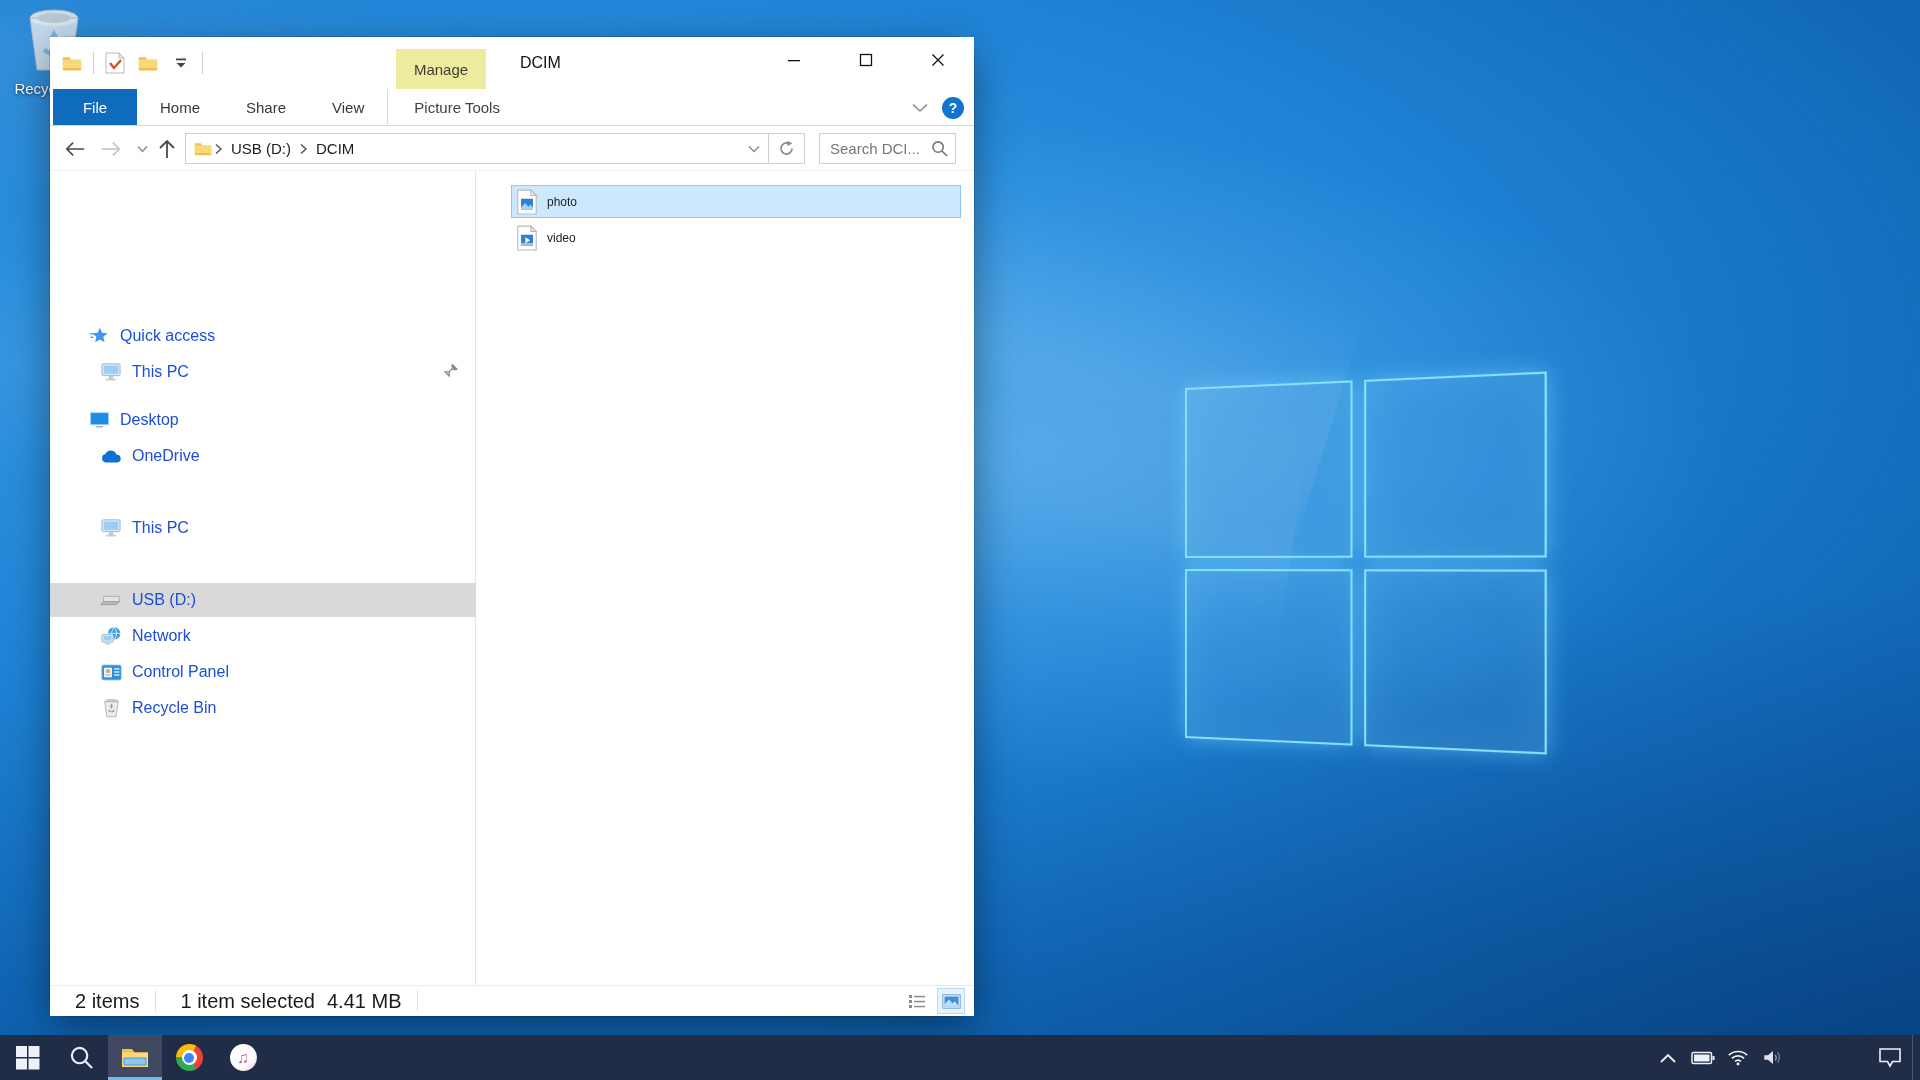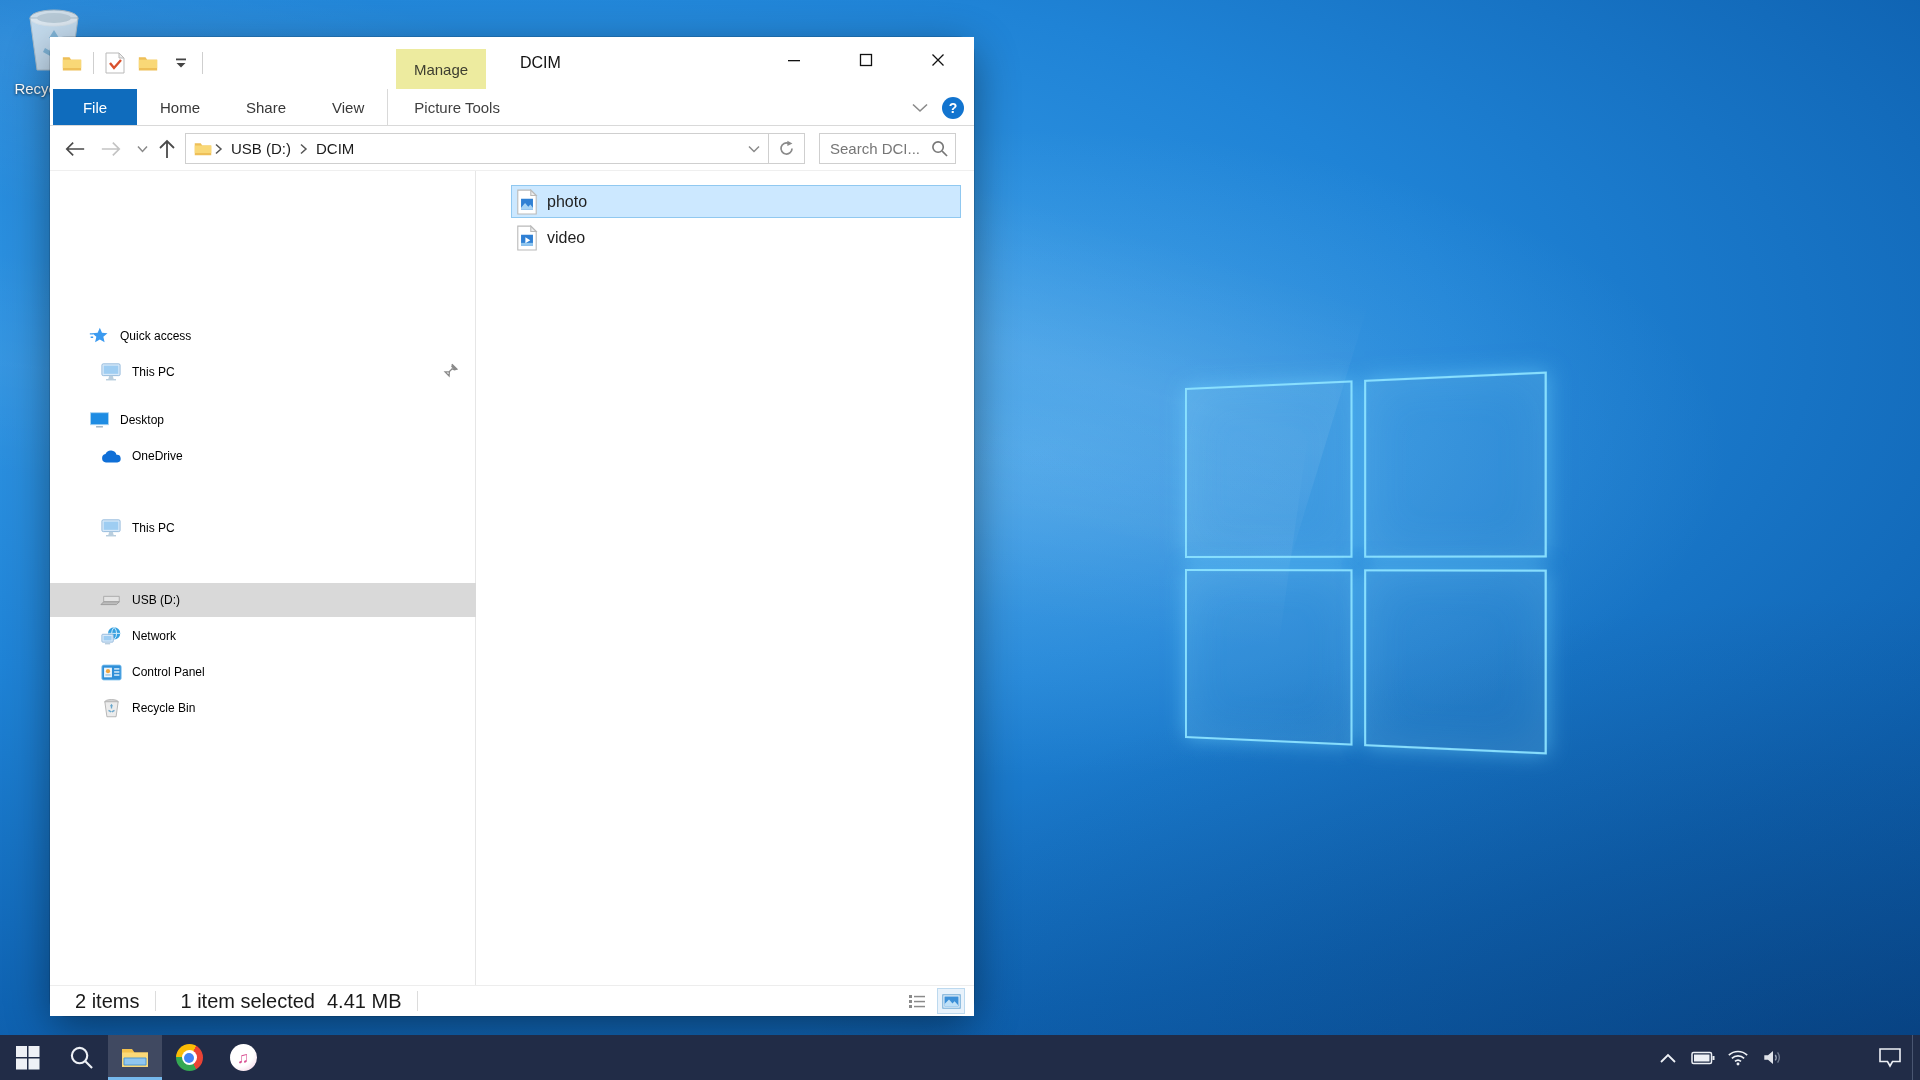--- a/index.html
+++ b/index.html
@@ -70,28 +70,28 @@
   .searchbox input::placeholder { color:#767676; opacity:1; }
   .search-mag { position:absolute; right:7px; top:6px; }
 
   .content { position:absolute; left:0; top:134px; width:100%; height:814px; display:flex; }
   .sidebar { position:relative; width:426px; height:100%; border-right:1px solid #e6e6e6; }
   .sb-row { position:absolute; left:0; width:426px; height:34px; display:flex; align-items:center; }
   .sb-row.sel { background:#d9d9d9; }
   .sb-icon { position:absolute; width:22px; height:22px; display:flex; align-items:center; justify-content:center; }
   .lv0 .sb-icon { left:38px; } .lv1 .sb-icon { left:50px; }
   .lv0 .sb-label { padding-left:70px; } .lv1 .sb-label { padding-left:82px; }
-  .sb-label { font-size:12px; color:#000000; }
+  .sb-label { font-size:16px; color:#1d4ed8; }
   .pin { position:absolute; right:18px; top:8px; }
 
   .main { position:relative; flex:1; }
   .file-row { position:absolute; left:35px; width:450px; height:33px; display:flex; align-items:center; border:1px solid transparent; }
   .file-row.sel { background:#cce8ff; border-color:#90c8f0; }
   .file-ico { margin-left:4px; width:22px; height:26px; }
-  .file-name { margin-left:9px; font-size:16px; color:#1f1f1f; }
+  .file-name { margin-left:9px; font-size:12px; color:#1f1f1f; }
 
   .statusbar { position:absolute; left:0; bottom:0; width:100%; height:31px; border-top:1px solid #ededed; background:#fff;
     display:flex; align-items:center; font-size:20px; color:#1a1a1a; }
   .st-sep { width:1px; height:20px; background:#dcdcdc; }
   .view-btns { position:absolute; right:10px; top:3px; display:flex; gap:8px; }
   .view-btn { width:26px; height:24px; display:flex; align-items:center; justify-content:center; }
   .view-btn.active { background:#e8f2fb; outline:1px solid #bcd9ef; }
 
   
   .taskbar { position:absolute; left:0; bottom:0; width:1920px; height:45px; background:#212c47; display:flex; align-items:stretch; }

